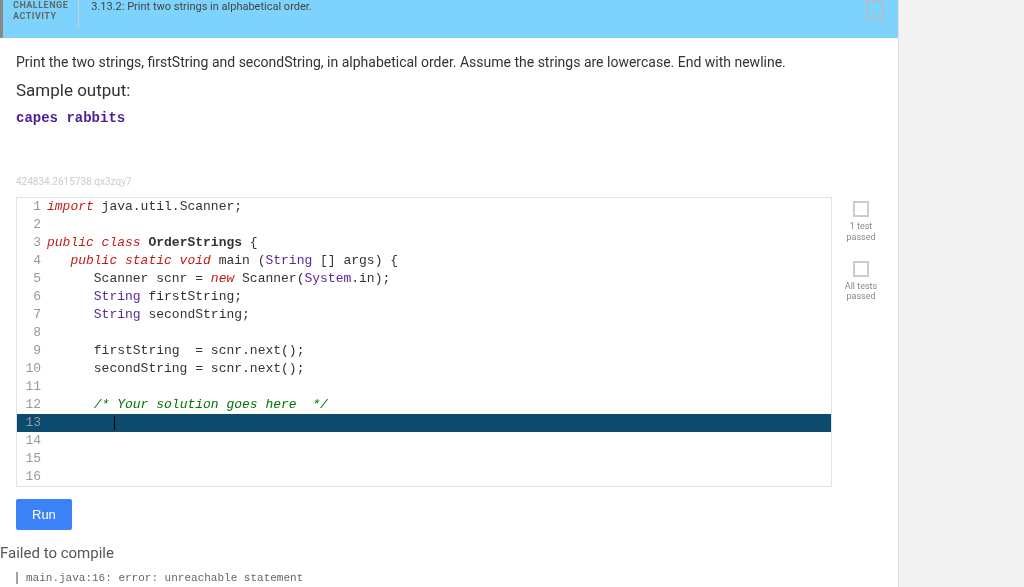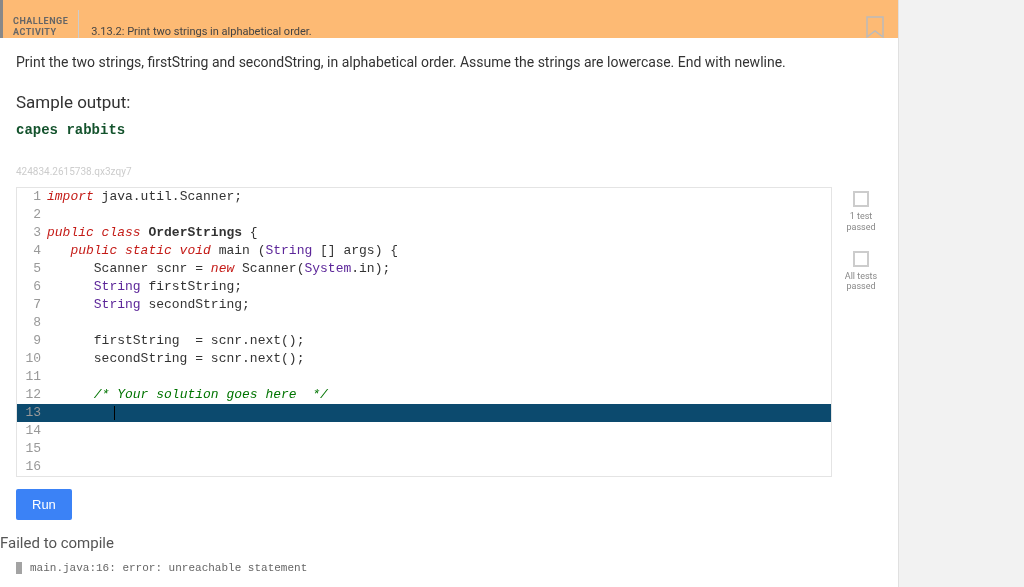--- a/index.html
+++ b/index.html
@@ -19,22 +19,22 @@
       position: absolute;
       right: 0;
       top: 0;
       width: 126px;
       height: 100%;
       background: #f2f2f2;
       border-left: 1px solid #e0e0e0;
     }
     .header-bar {
       display: flex;
-      align-items: flex-end;
-      background: #fdba74;
+      align-items: flex-start;
+      background: #7dd3fc;
       border-left: 3px solid #888;
       height: 38px;
     }
     .header-left {
       font-size: 9px;
       font-weight: bold;
       color: #666;
       line-height: 1.2;
       padding: 0 10px;
       letter-spacing: 0.5px;
@@ -55,33 +55,33 @@
       width: 18px;
       height: 22px;
     }
     .bookmark-icon svg { display: block; }
     .content-area {
       padding: 16px 16px 8px 16px;
     }
     .desc {
       font-size: 14px;
       color: #333;
-      margin-bottom: 22px;
+      margin-bottom: 10px;
     }
     .sample-label {
       font-size: 17px;
       color: #333;
       margin-bottom: 10px;
     }
     .sample-output {
       font-family: "Courier New", monospace;
       font-size: 14px;
       font-weight: bold;
-      color: #14532d;
-      margin-bottom: 28px;
+      color: #4c1d95;
+      margin-bottom: 50px;
     }
     .watermark {
       font-size: 10px;
       color: #ccc;
       margin-bottom: 2px;
     }
     .editor-wrap {
       display: flex;
       padding: 0 16px;
     }
@@ -157,21 +157,21 @@
       padding: 8px 16px;
       cursor: pointer;
       border-radius: 2px;
     }
     .error-msg {
       font-size: 15px;
       color: #555;
       padding: 6px 0;
     }
     .error-bar {
-      border-left: 6px solid #a3a3a3;
+      border-left: 2px solid #a3a3a3;
       margin: 4px 16px 0 16px;
       height: 12px;
     }
     .error-detail {
       font-family: "Courier New", monospace;
       font-size: 11px;
       color: #666;
       padding-left: 8px;
     }
   </style>

